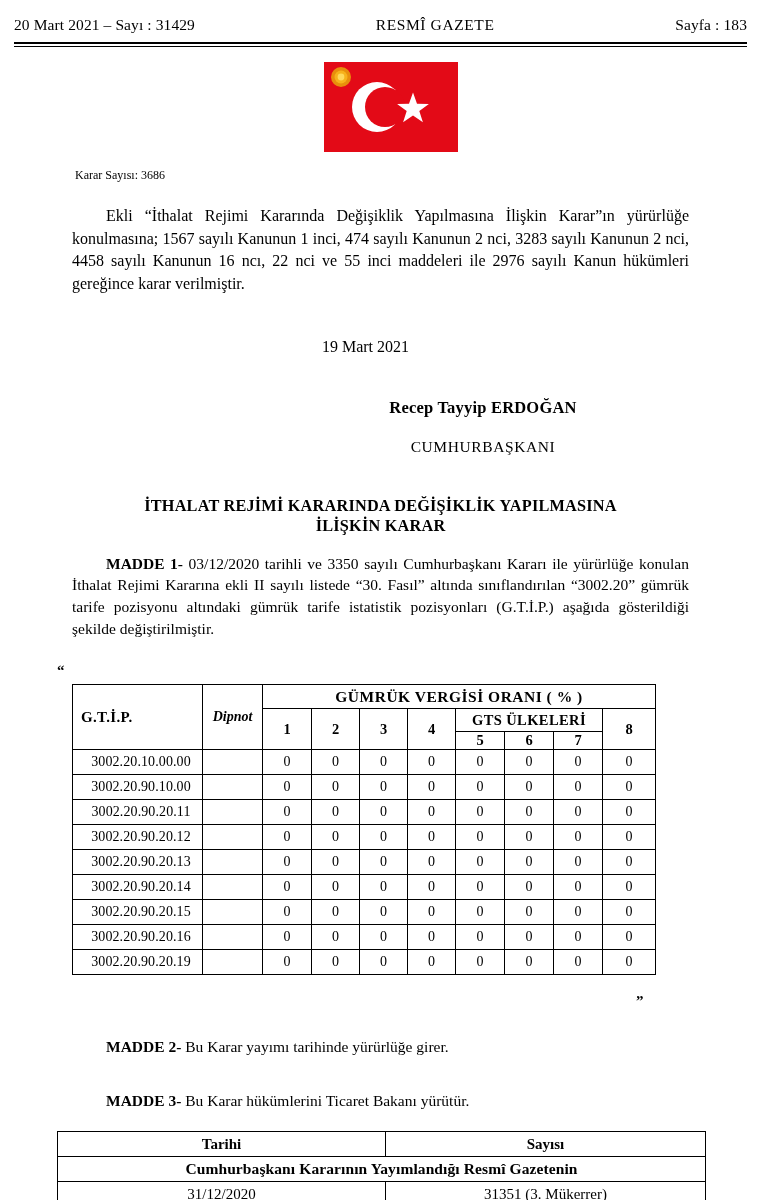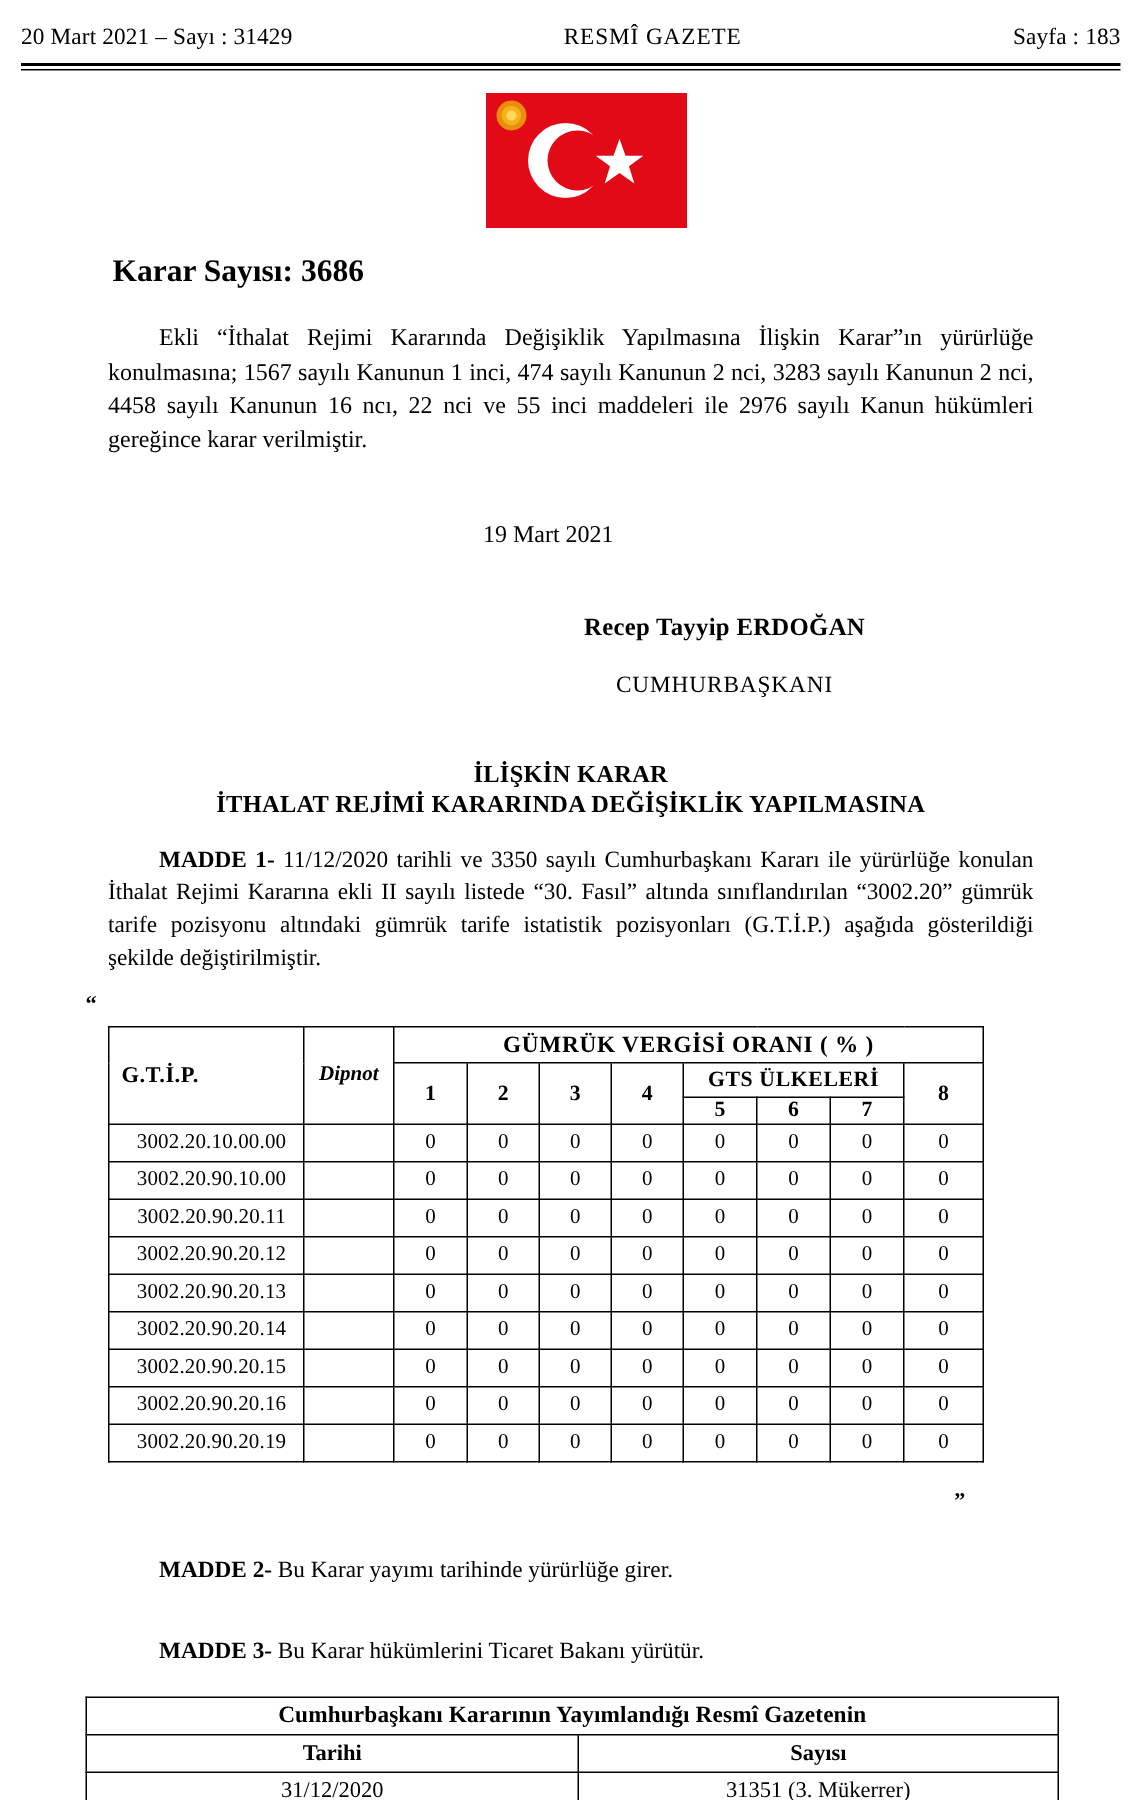--- a/index.html
+++ b/index.html
@@ -51,22 +51,22 @@
   .flag-wrap svg { display: block; }
 
   
   .doc {
     position: absolute;
     left: 72px;
     top: 168px;
     width: 617px;
   }
   .karar-sayisi {
-    font-weight: bold;
-    font-size: 21px;
+    font-weight: normal;
+    font-size: 12px;
     margin: 0 0 22px 3px;
   }
   p.body {
     margin: 0;
     font-size: 16px;
     line-height: 1.42;
     text-align: justify;
     text-indent: 34px;
   }
   .date-line {
@@ -243,25 +243,25 @@
   <p class="body">Ekli “İthalat Rejimi Kararında Değişiklik Yapılmasına İlişkin Karar”ın yürürlüğe konulmasına; 1567 sayılı Kanunun 1 inci, 474 sayılı Kanunun 2 nci, 3283 sayılı Kanunun 2 nci, 4458 sayılı Kanunun 16 ncı, 22 nci ve 55 inci maddeleri ile 2976 sayılı Kanun hükümleri gereğince karar verilmiştir.</p>
 
   <div class="date-line">19 Mart 2021</div>
 
   <div class="sign-block">
     <div class="sign-name">Recep Tayyip ERDOĞAN</div>
     <div class="sign-title">CUMHURBAŞKANI</div>
   </div>
 
   <div class="decree-title">
+    <div>İTHALAT REJİMİ KARARINDA DEĞİŞİKLİK YAPILMASINA</div>
     <div>İLİŞKİN KARAR</div>
-    <div>İTHALAT REJİMİ KARARINDA DEĞİŞİKLİK YAPILMASINA</div>
   </div>
 
-  <p class="madde m1"><b>MADDE 1-</b><span> 11/12/2020 tarihli ve 3350 sayılı Cumhurbaşkanı Kararı ile yürürlüğe konulan İthalat Rejimi Kararına ekli II sayılı listede “30. Fasıl” altında sınıflandırılan “3002.20” gümrük tarife pozisyonu altındaki gümrük tarife istatistik pozisyonları (G.T.İ.P.) aşağıda gösterildiği şekilde değiştirilmiştir.</span></p>
+  <p class="madde m1"><b>MADDE 1-</b><span> 03/12/2020 tarihli ve 3350 sayılı Cumhurbaşkanı Kararı ile yürürlüğe konulan İthalat Rejimi Kararına ekli II sayılı listede “30. Fasıl” altında sınıflandırılan “3002.20” gümrük tarife pozisyonu altındaki gümrük tarife istatistik pozisyonları (G.T.İ.P.) aşağıda gösterildiği şekilde değiştirilmiştir.</span></p>
 </div>
 
 <div class="quote-open">“</div>
 <div class="quote-close">”</div>
 
 <table class="tariff-table">
   <colgroup>
     <col style="width:130px">
     <col style="width:60px">
     <col style="width:49px">
@@ -410,24 +410,24 @@
   <p class="madde" style="margin-top:32px;"><b>MADDE 3-</b><span> Bu Karar hükümlerini Ticaret Bakanı yürütür.</span></p>
 </div>
 
 <table class="pub-table">
   <colgroup>
     <col style="width:328px">
     <col style="width:320px">
   </colgroup>
   <tbody>
     <tr>
-      <td class="pub-title" colspan="2">Cumhurbaşkanı Kararının Yayımlandığı Resmî Gazetenin</td>
-    </tr>
-    <tr>
       <td class="pub-sub">Tarihi</td>
       <td class="pub-sub">Sayısı</td>
     </tr>
     <tr>
+      <td class="pub-title" colspan="2">Cumhurbaşkanı Kararının Yayımlandığı Resmî Gazetenin</td>
+    </tr>
+    <tr>
       <td class="pub-val">31/12/2020</td>
       <td class="pub-val">31351 (3. Mükerrer)</td>
     </tr>
   </tbody>
 </table>
 
 </body></html>

